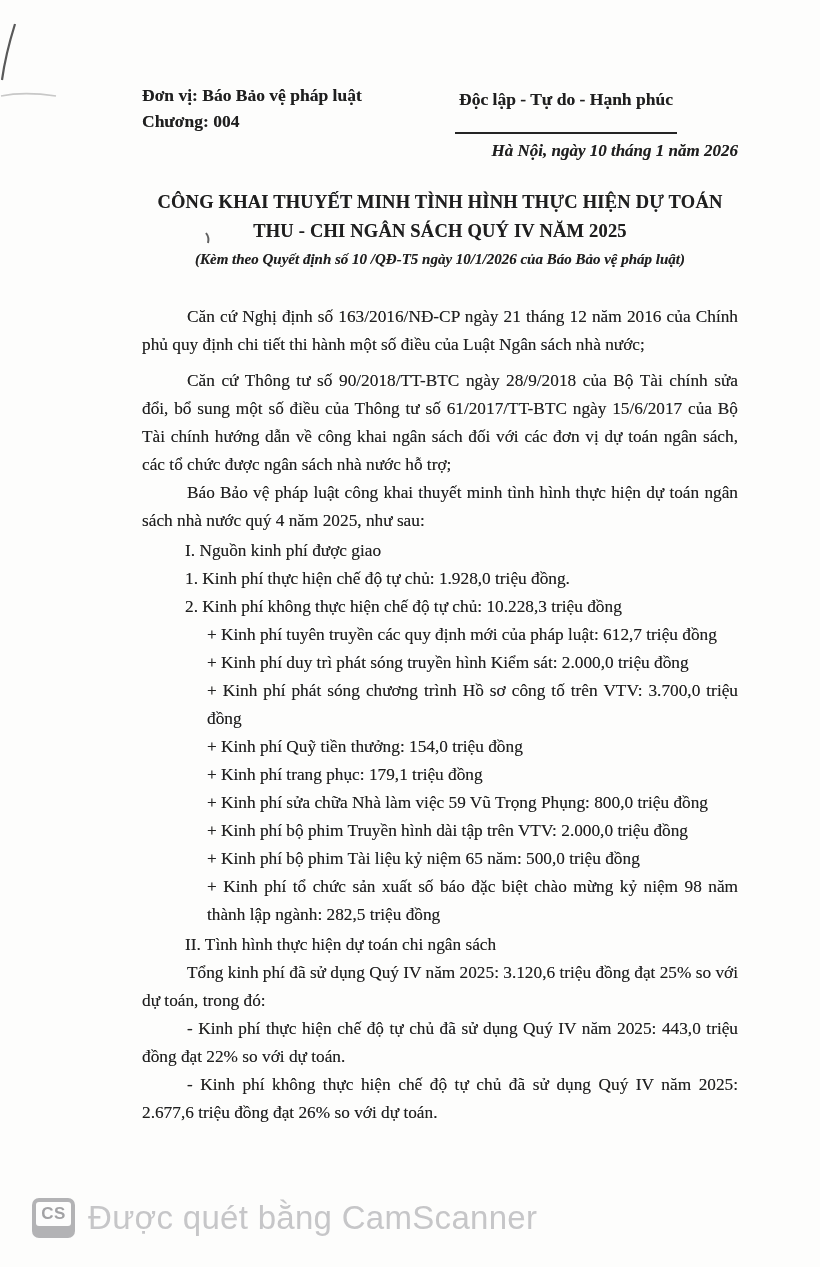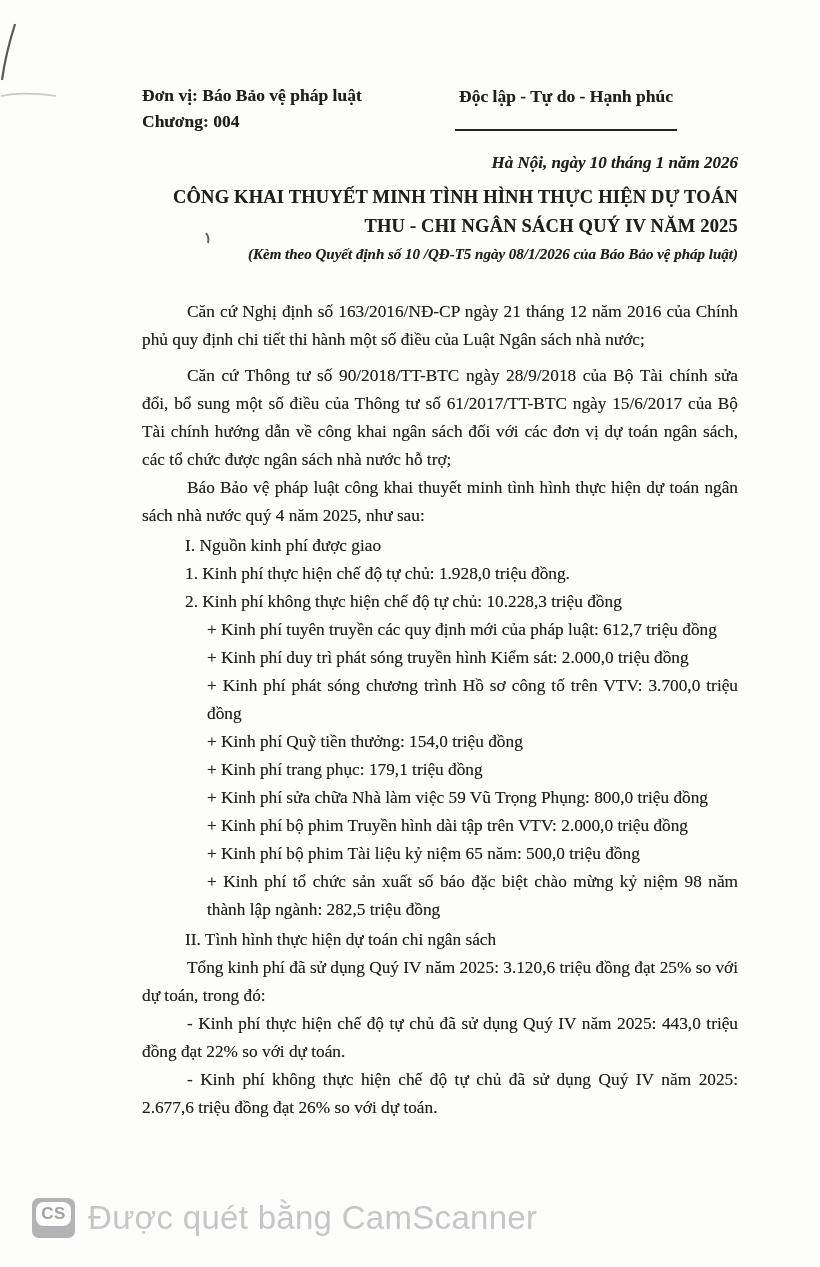--- a/index.html
+++ b/index.html
@@ -13,35 +13,35 @@
     color:#1f1f1f;
   }
   .artifacts { position:absolute; left:0; top:0; pointer-events:none; }
 
   .content {
     position:absolute; left:142px; top:82px; width:596px;
     text-shadow:0 0 0.5px rgba(0,0,0,0.45);
   }
 
   
-  .hdr { display:flex; align-items:flex-start; }
+  .hdr { display:flex; align-items:flex-end; }
   .hdr-left { width:252px; font-weight:bold; font-size:17.5px; line-height:26px; white-space:nowrap; }
   .hdr-right { flex:1; text-align:center; }
   .nat-title { font-weight:bold; font-size:16.5px; line-height:22px; letter-spacing:0.2px; white-space:nowrap; }
   .motto {
     display:inline-block; margin-top:4px; padding:0 4px 22px 4px;
     font-weight:bold; font-size:17.5px; border-bottom:2px solid #252525;
   }
   .date-line {
-    margin-top:19px; text-align:right;
+    margin-top:7px; text-align:right;
     font-style:italic; font-weight:bold; font-size:17px;
   }
 
   
-  .title-block { margin-top:12px; text-align:right; position:relative; }
+  .title-block { margin-top:29px; text-align:center; position:relative; }
   .title-l1 { font-weight:bold; font-size:18.5px; line-height:25px; letter-spacing:0.2px; }
   .title-l2 { font-weight:bold; font-size:18.5px; line-height:25px; margin-top:4px; letter-spacing:0.2px; }
   .subtitle { font-weight:bold; font-style:italic; font-size:15px; line-height:21px; margin-top:5px; }
 
   
   .body { margin-top:33px; font-size:17.3px; line-height:28px; }
   .body p { margin:0; text-align:justify; }
   .p-indent { text-indent:45px; }
   .p-gap { margin-top:8px !important; }
   .p-head { font-weight:normal; padding-left:43px; margin-top:2px !important; }
@@ -54,21 +54,21 @@
     display:flex; align-items:center; gap:13px;
     font-family:"Liberation Sans","DejaVu Sans",sans-serif;
     color:#c6c6c8;
   }
   .cs-badge {
     position:relative; width:43px; height:40px;
     background:#b3b3b5; border-radius:7px; flex:none;
   }
   .cs-badge-inner {
     position:absolute; left:4px; top:4px; right:4px; height:24px;
-    background:#fdfdfc; border-radius:8px;
+    background:#fdfdfc; border-radius:3px;
     display:flex; align-items:center; justify-content:center;
   }
   .cs-badge-inner span {
     font-weight:bold; font-size:17px; letter-spacing:0.5px; color:#a2a2a4;
   }
   .wm-text { font-size:33px; font-weight:400; letter-spacing:0.3px; white-space:nowrap; }
 </style>
 </head>
 <body>
 
@@ -90,21 +90,21 @@
       <div class="hdr-right">
         <div><span class="motto">Độc lập - Tự do - Hạnh phúc</span></div>
       </div>
     </div>
 
     <div class="date-line">Hà Nội, ngày 10 tháng 1 năm 2026</div>
 
     <div class="title-block">
       <div class="title-l1">CÔNG KHAI THUYẾT MINH TÌNH HÌNH THỰC HIỆN DỰ TOÁN</div>
       <div class="title-l2">THU - CHI NGÂN SÁCH QUÝ IV NĂM 2025</div>
-      <div class="subtitle">(Kèm theo Quyết định số 10 /QĐ-T5 ngày 08/1/2026 của Báo Bảo vệ pháp luật)</div>
+      <div class="subtitle">(Kèm theo Quyết định số 10 /QĐ-T5 ngày 10/1/2026 của Báo Bảo vệ pháp luật)</div>
     </div>
 
     <div class="body">
       <p class="p-indent">Căn cứ Nghị định số 163/2016/NĐ-CP ngày 21 tháng 12 năm 2016 của Chính phủ quy định chi tiết thi hành một số điều của Luật Ngân sách nhà nước;</p>
       <p class="p-indent p-gap">Căn cứ Thông tư số 90/2018/TT-BTC ngày 28/9/2018 của Bộ Tài chính sửa đổi, bổ sung một số điều của Thông tư số 61/2017/TT-BTC ngày 15/6/2017 của Bộ Tài chính hướng dẫn về công khai ngân sách đối với các đơn vị dự toán ngân sách, các tổ chức được ngân sách nhà nước hỗ trợ;</p>
       <p class="p-indent">Báo Bảo vệ pháp luật công khai thuyết minh tình hình thực hiện dự toán ngân sách nhà nước quý 4 năm 2025, như sau:</p>
       <p class="p-head">I. Nguồn kinh phí được giao</p>
       <p class="p-sub">1. Kinh phí thực hiện chế độ tự chủ: 1.928,0 triệu đồng.</p>
       <p class="p-sub">2. Kinh phí không thực hiện chế độ tự chủ: 10.228,3 triệu đồng</p>
       <p class="p-plus">+ Kinh phí tuyên truyền các quy định mới của pháp luật: 612,7 triệu đồng</p>

